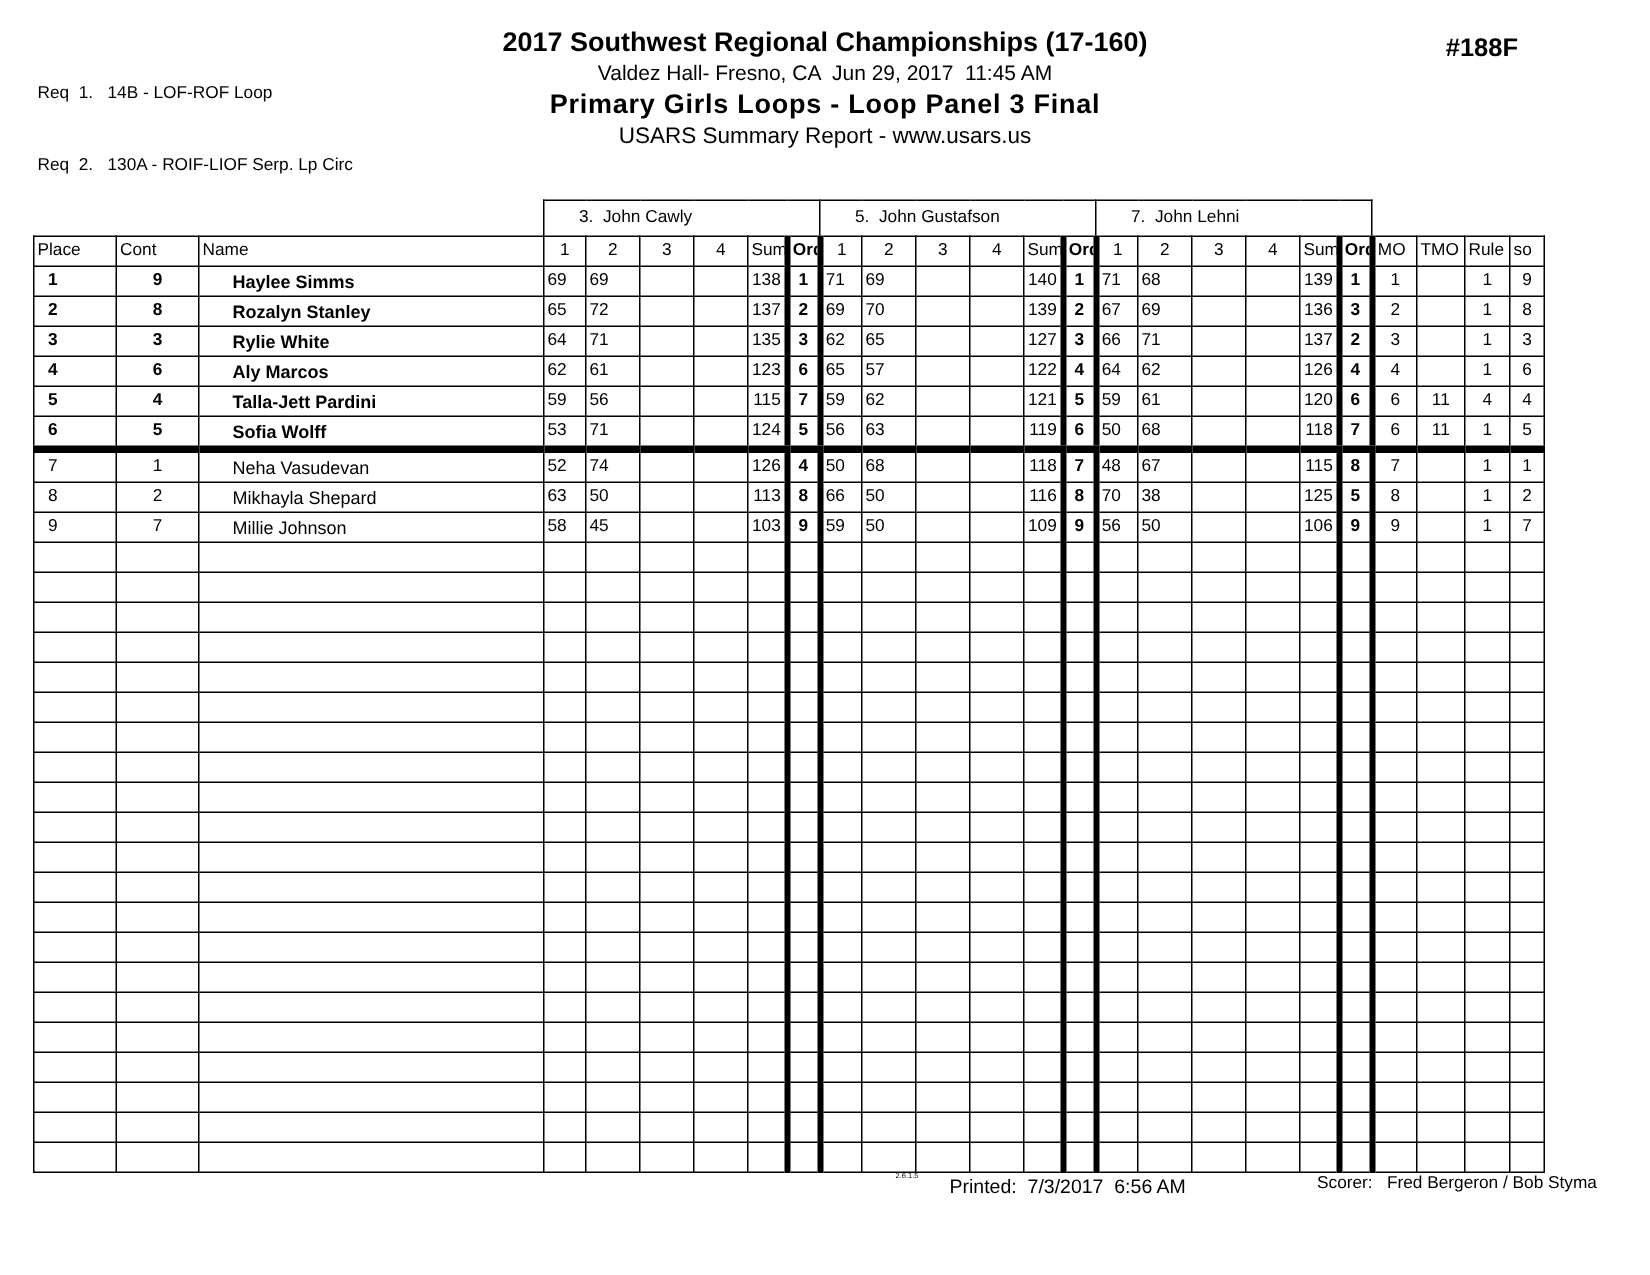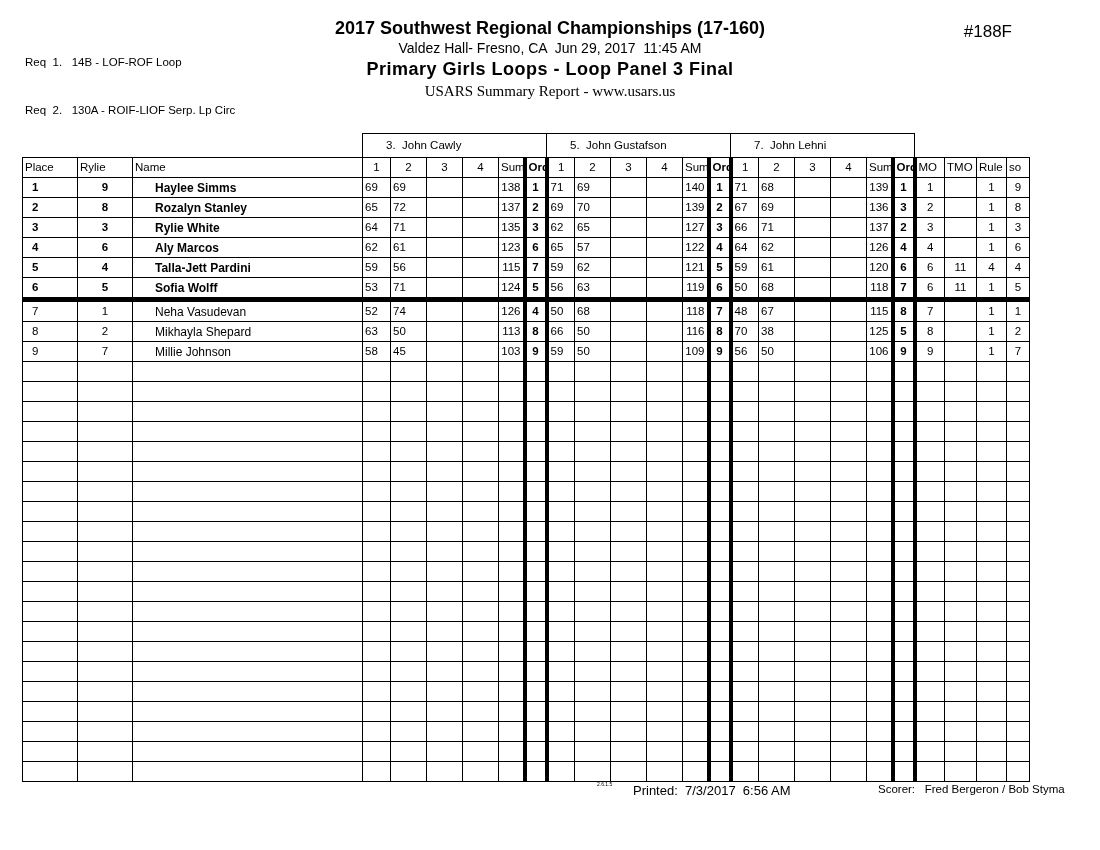--- a/index.html
+++ b/index.html
@@ -5,22 +5,22 @@
   html,body{margin:0;padding:0;background:#fff;}
   .page{position:relative;width:1100px;height:850px;background:#fff;color:#000;
         font-family:"Liberation Sans", sans-serif;overflow:hidden;}
 
   
   .req-block{position:absolute;left:25px;top:22px;font-size:11.5px;line-height:16px;white-space:pre;}
   .title-block{position:absolute;left:0;top:18px;width:1100px;text-align:center;}
   .title-line1{font-size:18px;font-weight:bold;line-height:21px;}
   .title-line2{font-size:14px;line-height:19px;white-space:pre;}
   .title-line3{font-size:18px;font-weight:bold;line-height:23px;letter-spacing:0.5px;}
-  .title-line4{font-size:15px;line-height:20px;font-family:Liberation Serif, serif;}
-  .event-num{position:absolute;right:88px;top:22px;font-size:17px;font-weight:normal;}
+  .title-line4{font-size:15px;line-height:20px;}
+  .event-num{position:absolute;right:88px;top:22px;font-size:17px;font-weight:bold;}
 
   
   table.results{position:absolute;left:22px;top:133px;width:1007px;border-collapse:collapse;
         table-layout:fixed;font-size:11.5px;}
   td,th{border:1px solid #000;height:19px;padding:0 2px;overflow:hidden;white-space:nowrap;
         font-weight:normal;text-align:left;vertical-align:middle;line-height:1;}
   tr.jrow td{height:23px;padding-left:23px;}
   td.nb{border:none;}
   td.jbox{border:1px solid #000;white-space:pre;padding-left:4px;}
   th.hc{text-align:center;}
@@ -87,21 +87,21 @@
     <thead>
       <tr class="jrow">
         <td class="nb" colspan="3"></td>
         <td class="jbox" colspan="6">3.  John Cawly</td>
         <td class="jbox" colspan="6">5.  John Gustafson</td>
         <td class="jbox" colspan="6">7.  John Lehni</td>
         <td class="nb" colspan="4"></td>
       </tr>
       <tr>
         <th>Place</th>
-        <th>Rylie</th>
+        <th>Cont</th>
         <th>Name</th>
 
         <th class="hc">1</th>
         <th class="hc">2</th>
         <th class="hc">3</th>
         <th class="hc">4</th>
         <th>Sum</th>
         <th class="ord">Ord</th>
 
         <th class="hc">1</th>

